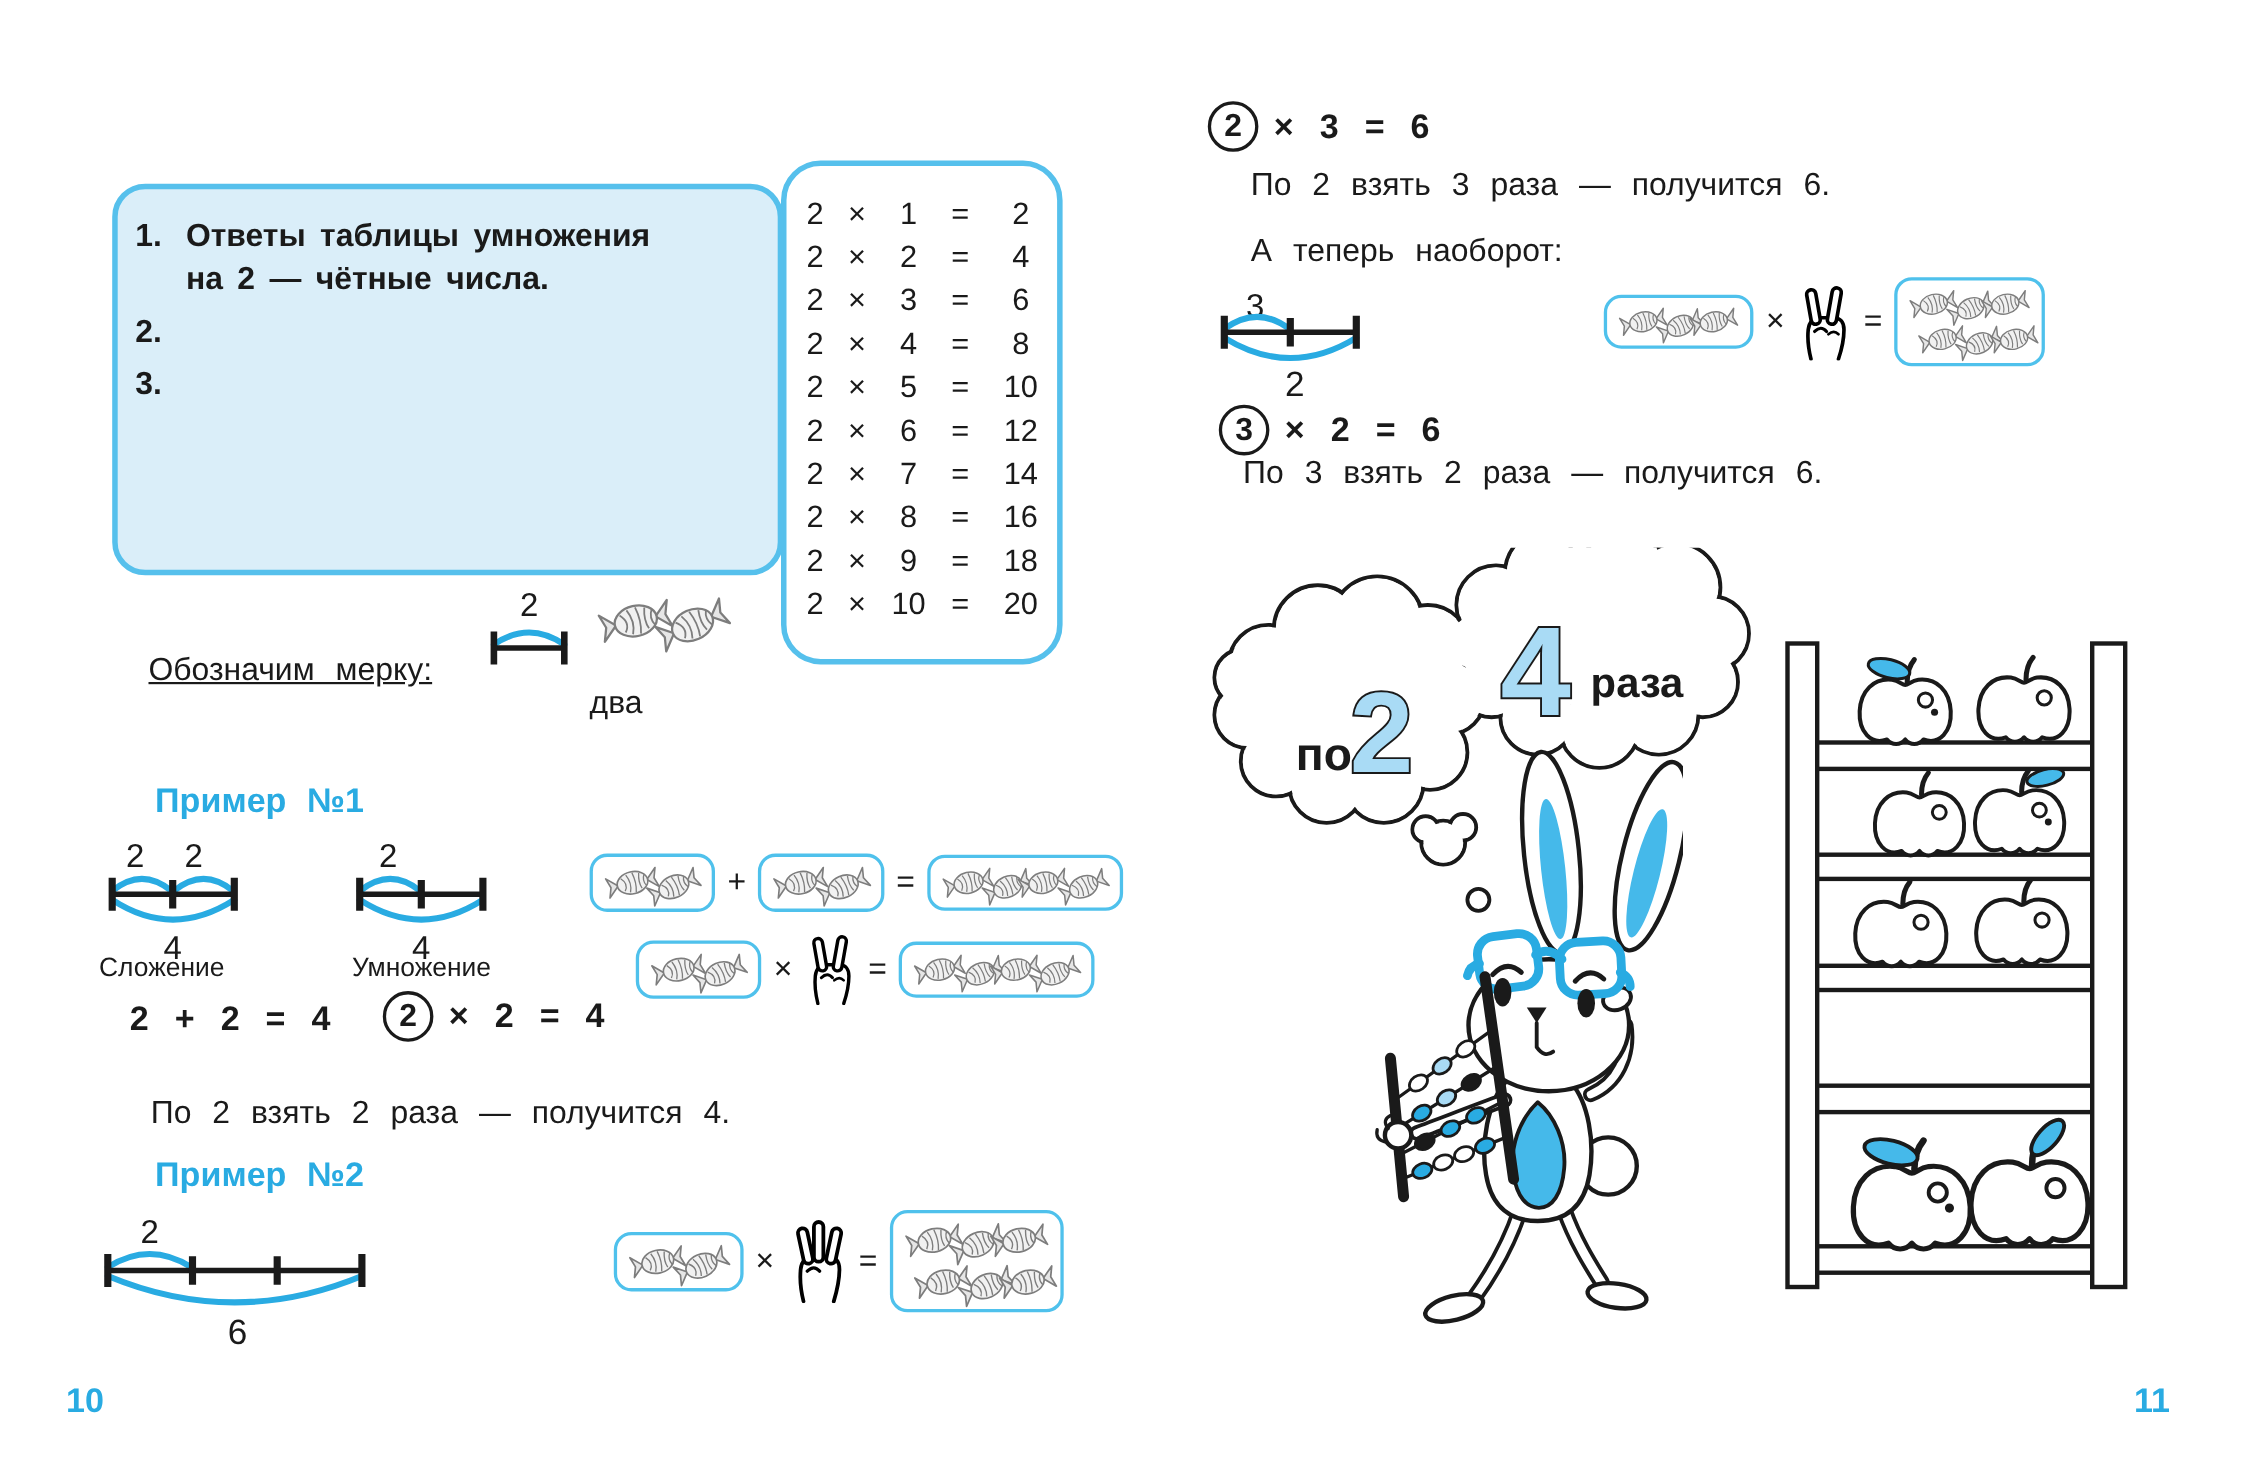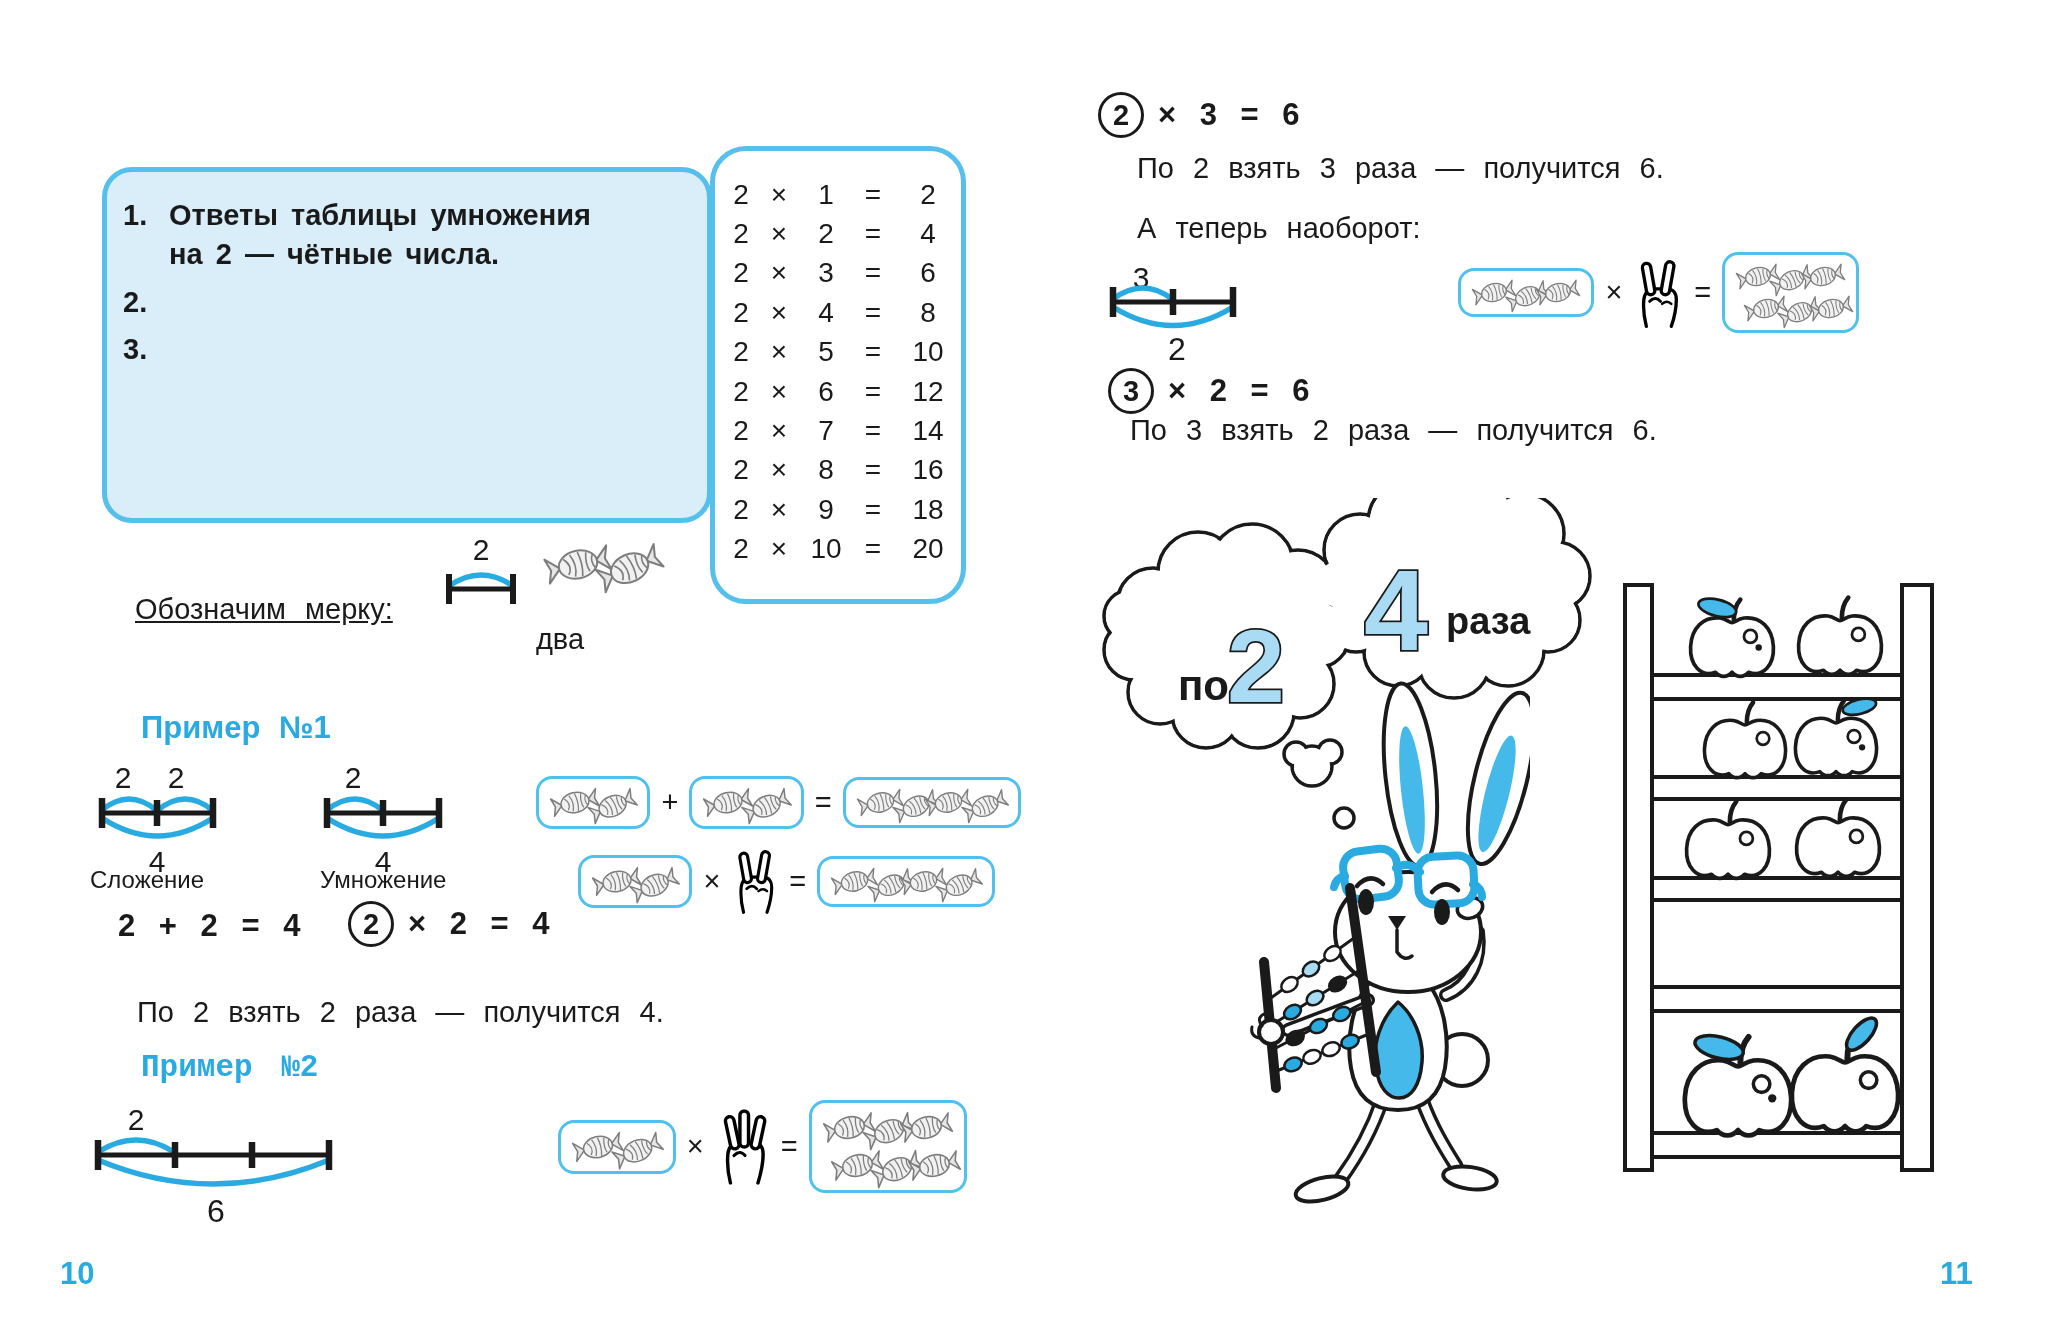--- a/index.html
+++ b/index.html
@@ -281,21 +281,21 @@
   </div>
 
   <div class="abs eqtext" style="left:118px;top:908px;">2 + 2 = 4</div>
   <div class="abs eqline" style="left:348px;top:901px;">
     <span class="circlenum">2</span>
     <span class="eqtext">× 2 = 4</span>
   </div>
 
   <div class="abs bodyline" style="left:137px;top:964px;margin-top:32px;">По 2 взять 2 раза — получится 4.</div>
 
-  <div class="abs blue-heading" style="left:141px;top:1050px;font-family:Liberation Mono, monospace;">Пример №2</div>
+  <div class="abs blue-heading" style="left:141px;top:1050px;">Пример №2</div>
 
   <svg class="abs" style="left:88px;top:1096px;" width="262" height="132" viewBox="88 1096 262 132">
     <text x="136" y="1130" font-size="30" text-anchor="middle" fill="#1a1a1a">2</text>
     <path d="M98,1152 Q136,1128 174,1152" fill="none" stroke="#29abe2" stroke-width="5.5" stroke-linecap="round"></path>
     <path d="M98,1160 Q213,1208 329,1160" fill="none" stroke="#29abe2" stroke-width="5.5" stroke-linecap="round"></path>
     <line x1="98" y1="1155" x2="329" y2="1155" stroke="#1a1a1a" stroke-width="5"></line>
     <line x1="98" y1="1140" x2="98" y2="1170" stroke="#1a1a1a" stroke-width="6.5"></line>
     <line x1="175" y1="1142" x2="175" y2="1168" stroke="#1a1a1a" stroke-width="6.5"></line>
     <line x1="252" y1="1142" x2="252" y2="1168" stroke="#1a1a1a" stroke-width="6.5"></line>
     <line x1="329" y1="1140" x2="329" y2="1170" stroke="#1a1a1a" stroke-width="6.5"></line>

